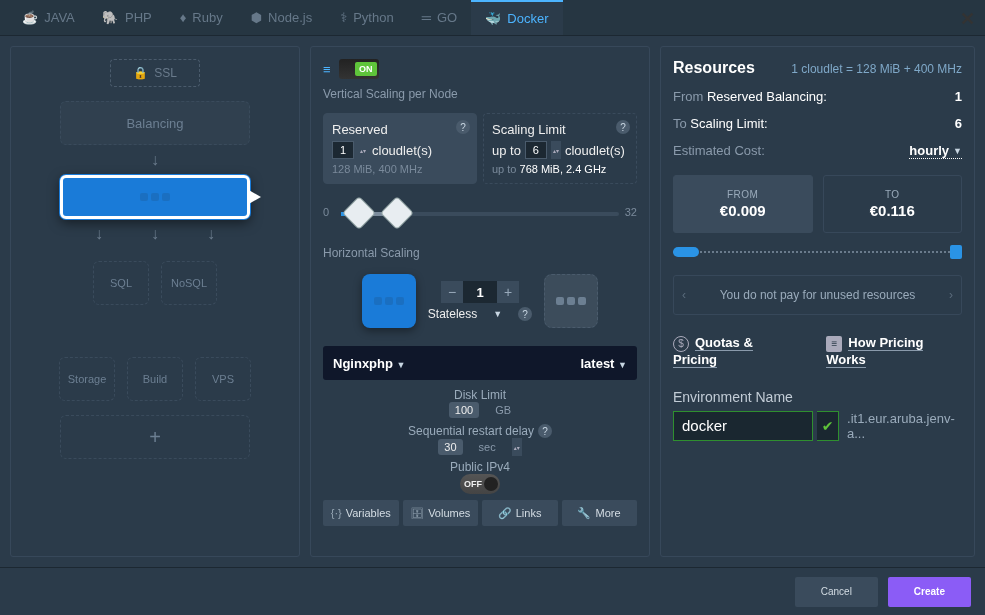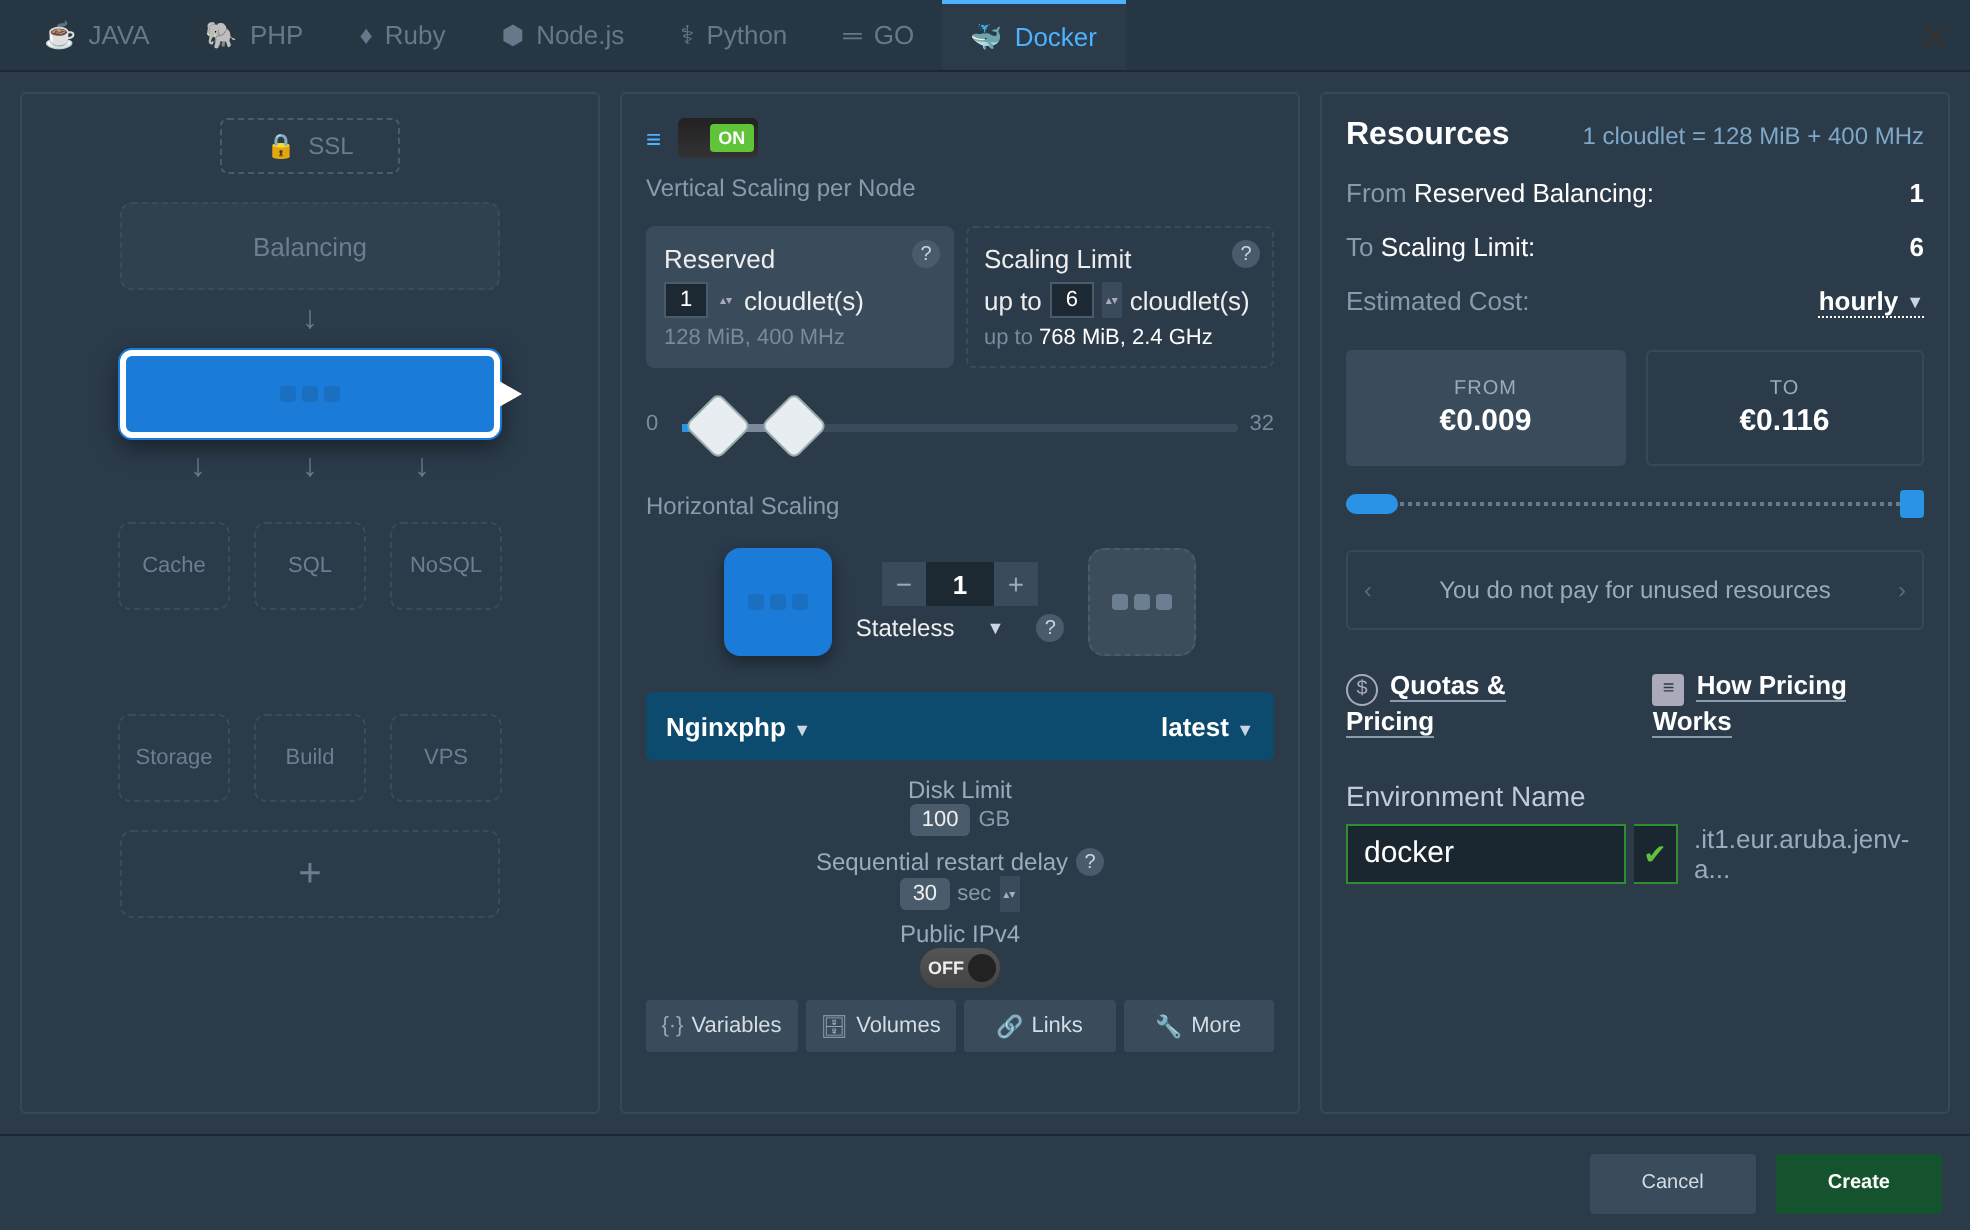--- a/index.html
+++ b/index.html
@@ -51,24 +51,24 @@
 .dots.grey i { background: #6c7f92; }
 .hs-row { display:flex; align-items:center; justify-content:center; gap:12px; margin: 6px 0; }
 .hs-tile { width:54px; height:54px; border-radius:8px; display:flex; align-items:center; justify-content:center; }
 .hs-tile.blue { background:#1a7bd8; box-shadow: 0 3px 8px rgba(0,0,0,0.4); }
 .hs-tile.grey { background:#3c4c5b; border:1px dashed #4a5b6c; }
 .stepper { display:flex; flex-direction:column; align-items:center; gap:4px; }
 .stepper-row { display:flex; align-items:center; }
 .step-btn { width:22px; height:22px; background:#3a4b5c; color:#9ab; display:flex; align-items:center; justify-content:center; font-size:14px; }
 .step-val { width:34px; height:22px; background:#1c2832; color:#fff; display:flex; align-items:center; justify-content:center; font-weight:bold; }
 .stateless { color:#eee; font-size:12px; display:flex; align-items:center; gap:16px; }
-.dropdown-row { background:#0c4a6e; height:34px; border-radius:3px; display:flex; align-items:center; padding:0 10px; color:#fff; font-weight:bold; justify-content:space-between; margin-top:4px; }
+.dropdown-row { background:#0f172a; height:34px; border-radius:3px; display:flex; align-items:center; padding:0 10px; color:#fff; font-weight:bold; justify-content:space-between; margin-top:4px; }
 .kv-row { display:flex; align-items:center; justify-content:space-between; height:28px;flex-direction:column; }
 .kv-row .k { color:#9aabbb; font-size:12px; display:flex; align-items:center; gap:4px; }
-.kv-row .v { display:flex; align-items:center; gap:4px; }
+.kv-row .v { display:flex; align-items:center; gap:16px; }
 .pill { background:#4a5b6c; color:#eee; font-size:11px; padding:2px 6px; border-radius:3px; }
 .unit { color:#8a9aab; font-size:11px; }
 .btn-row { display:flex; gap:4px; margin-top:4px; }
 .small-btn { flex:1; height:26px; background:#3a4b5c; border-radius:2px; display:flex; align-items:center; justify-content:center; gap:4px; color:#d4dde4; font-size:11px; }
 .small-ico { font-size:11px; color:#96a6b4; }
 .r-head { display:flex; justify-content:space-between; align-items:baseline; }
 .r-head h2 { color:#fff; font-size:16px; font-weight:bold; }
 .r-kv { display:flex; justify-content:space-between; margin-top:12px; color:#b9c5d0; }
 .r-kv .val { color:#fff; font-weight:bold; }
 .r-kv .muted { color:#8a9aab; }
@@ -89,21 +89,21 @@
 .link-ico { width:16px; height:16px; border:1px solid #aab; border-radius:50%; display:inline-flex; align-items:center; justify-content:center; font-size:10px; color:#aab; margin-right:6px; }
 .link-ico.doc { border-radius:2px; border:none; background:#aab; color:#2b3b4a; }
 .env-label { margin-top:22px; color:#c2ccd6; font-size:14px; }
 .env-row { display:flex; align-items:center; margin-top:6px; gap:4px; }
 .env-input { width:140px; height:30px; background:#1a2730; border:1px solid #2f8f2f; color:#fff; padding:0 8px; font-size:15px; }
 .env-check { width:24px; height:30px; background:#1a2730; border:1px solid #2f8f2f; border-left:none; display:flex; align-items:center; justify-content:center; color:#5fc43a; font-size:14px; }
 .env-domain { color:#9aabbb; font-size:13px; margin-left:4px; }
 .footer { height:48px; display:flex; align-items:center; justify-content:flex-end; gap:10px; padding:0 14px; border-top:1px solid #1c2832; }
 .btn { height:30px; padding:0 26px; border-radius:2px; font-size:10px; display:flex; align-items:center; cursor:pointer; }
 .btn-cancel { background:#3a4b5c; color:#d4dde4; }
-.btn-create { background:#14532d; color:#fff; font-weight:bold; }
+.btn-create { background:#8b5cf6; color:#fff; font-weight:bold; }
 .white { color:#fff; }
 .carets { font-size:9px; color:#c8d6e2; }
 </style>
 </head>
 <body>
 
 <div class="panel">
   <div class="tabs">
     <div class="tab">
         <span>☕</span>
@@ -153,23 +153,20 @@
             <i></i>
             <i></i>
           </div>
         </div>
       <div class="arrow-row">
         <div class="arrow-down">↓</div>
         <div class="arrow-down">↓</div>
         <div class="arrow-down">↓</div>
       </div>
       <div class="mini-row">
-        <div class="mini">
-            <span>Cache</span>
-          </div>
         <div class="mini">
             <span>SQL</span>
           </div>
         <div class="mini">
             <span>NoSQL</span>
           </div>
       </div>
       <div style="height:40px"></div>
       <div class="mini-row">
         <div class="mini">

